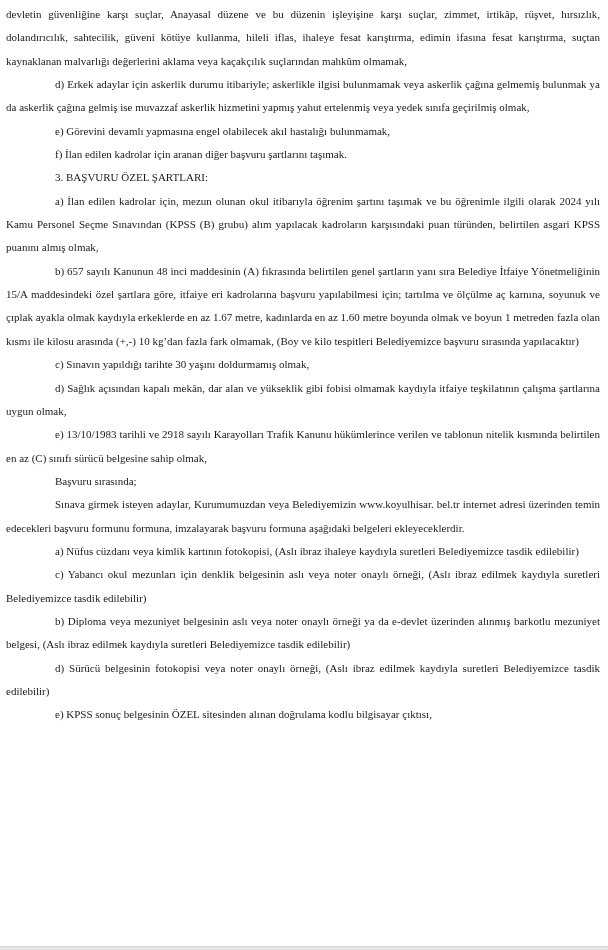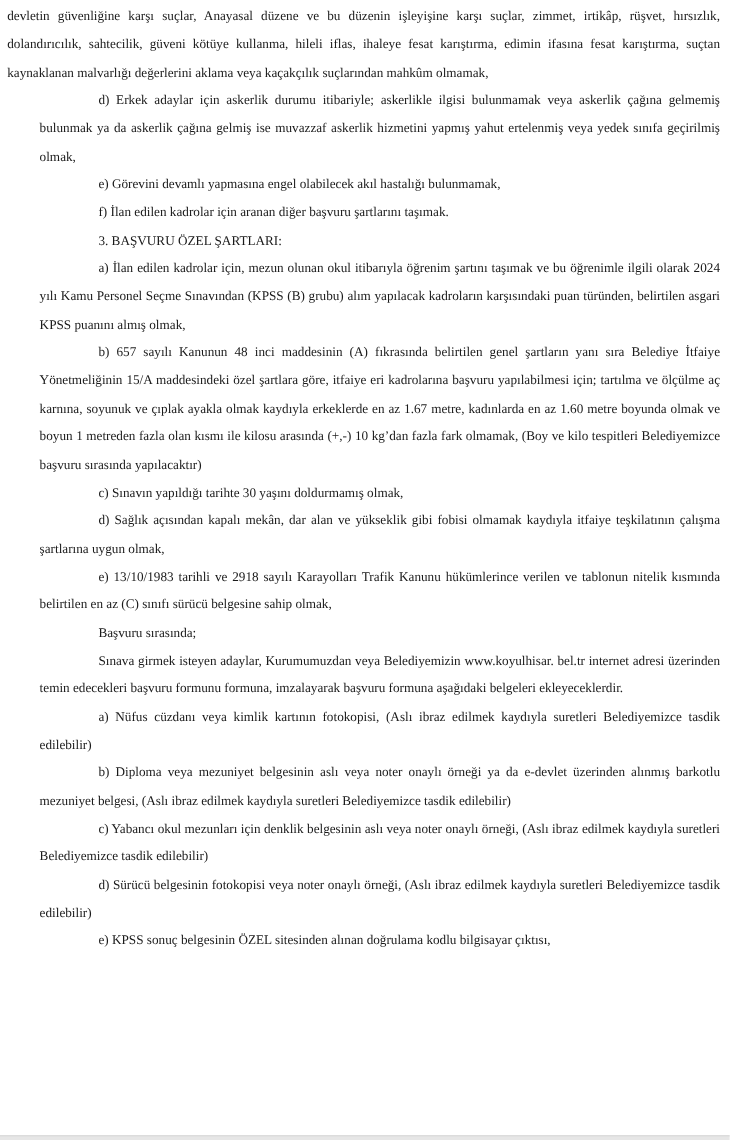--- a/index.html
+++ b/index.html
@@ -23,21 +23,20 @@
       font-size: 11px;
       line-height: 23.35px;
     }
     .p {
       margin: 0;
       text-align: justify;
       text-align-last: left;
     }
     .indent {
       text-indent: 49px;
-      margin-left: 27px;
     }
     .bottom-bar {
       position: absolute;
       left: 0;
       right: 0;
       bottom: 0;
       height: 3px;
       background: #e6e6e6;
       border-top: 1px solid #d9d9d9;
     }
@@ -51,20 +50,20 @@
   <p class="p indent">e) Görevini devamlı yapmasına engel olabilecek akıl hastalığı bulunmamak,</p>
   <p class="p indent">f) İlan edilen kadrolar için aranan diğer başvuru şartlarını taşımak.</p>
   <p class="p indent">3. BAŞVURU ÖZEL ŞARTLARI:</p>
   <p class="p indent">a) İlan edilen kadrolar için, mezun olunan okul itibarıyla öğrenim şartını taşımak ve bu öğrenimle ilgili olarak 2024 yılı Kamu Personel Seçme Sınavından (KPSS (B) grubu) alım yapılacak kadroların karşısındaki puan türünden, belirtilen asgari KPSS puanını almış olmak,</p>
   <p class="p indent">b) 657 sayılı Kanunun 48 inci maddesinin (A) fıkrasında belirtilen genel şartların yanı sıra Belediye İtfaiye Yönetmeliğinin 15/A maddesindeki özel şartlara göre, itfaiye eri kadrolarına başvuru yapılabilmesi için; tartılma ve ölçülme aç karnına, soyunuk ve çıplak ayakla olmak kaydıyla erkeklerde en az 1.67 metre, kadınlarda en az 1.60 metre boyunda olmak ve boyun 1 metreden fazla olan kısmı ile kilosu arasında (+,-) 10 kg’dan fazla fark olmamak, (Boy ve kilo tespitleri Belediyemizce başvuru sırasında yapılacaktır)</p>
   <p class="p indent">c) Sınavın yapıldığı tarihte 30 yaşını doldurmamış olmak,</p>
   <p class="p indent">d) Sağlık açısından kapalı mekân, dar alan ve yükseklik gibi fobisi olmamak kaydıyla itfaiye teşkilatının çalışma şartlarına uygun olmak,</p>
   <p class="p indent">e) 13/10/1983 tarihli ve 2918 sayılı Karayolları Trafik Kanunu hükümlerince verilen ve tablonun nitelik kısmında belirtilen en az (C) sınıfı sürücü belgesine sahip olmak,</p>
   <p class="p indent">Başvuru sırasında;</p>
   <p class="p indent">Sınava girmek isteyen adaylar, Kurumumuzdan veya Belediyemizin www.koyulhisar. bel.tr internet adresi üzerinden temin edecekleri başvuru formunu formuna, imzalayarak başvuru formuna aşağıdaki belgeleri ekleyeceklerdir.</p>
-  <p class="p indent">a) Nüfus cüzdanı veya kimlik kartının fotokopisi, (Aslı ibraz edilmek kaydıyla suretleri Belediyemizce tasdik edilebilir)</p>
+  <p class="p indent">a) Nüfus cüzdanı veya kimlik kartının fotokopisi, (Aslı ibraz ihaleye kaydıyla suretleri Belediyemizce tasdik edilebilir)</p>
+  <p class="p indent">c) Yabancı okul mezunları için denklik belgesinin aslı veya noter onaylı örneği, (Aslı ibraz edilmek kaydıyla suretleri Belediyemizce tasdik edilebilir)</p>
   <p class="p indent">b) Diploma veya mezuniyet belgesinin aslı veya noter onaylı örneği ya da e-devlet üzerinden alınmış barkotlu mezuniyet belgesi, (Aslı ibraz edilmek kaydıyla suretleri Belediyemizce tasdik edilebilir)</p>
-  <p class="p indent">c) Yabancı okul mezunları için denklik belgesinin aslı veya noter onaylı örneği, (Aslı ibraz edilmek kaydıyla suretleri Belediyemizce tasdik edilebilir)</p>
   <p class="p indent">d) Sürücü belgesinin fotokopisi veya noter onaylı örneği, (Aslı ibraz edilmek kaydıyla suretleri Belediyemizce tasdik edilebilir)</p>
   <p class="p indent">e) KPSS sonuç belgesinin ÖZEL sitesinden alınan doğrulama kodlu bilgisayar çıktısı,</p>
 </div>
 
 <div class="bottom-bar"></div>
 
 </body></html>

